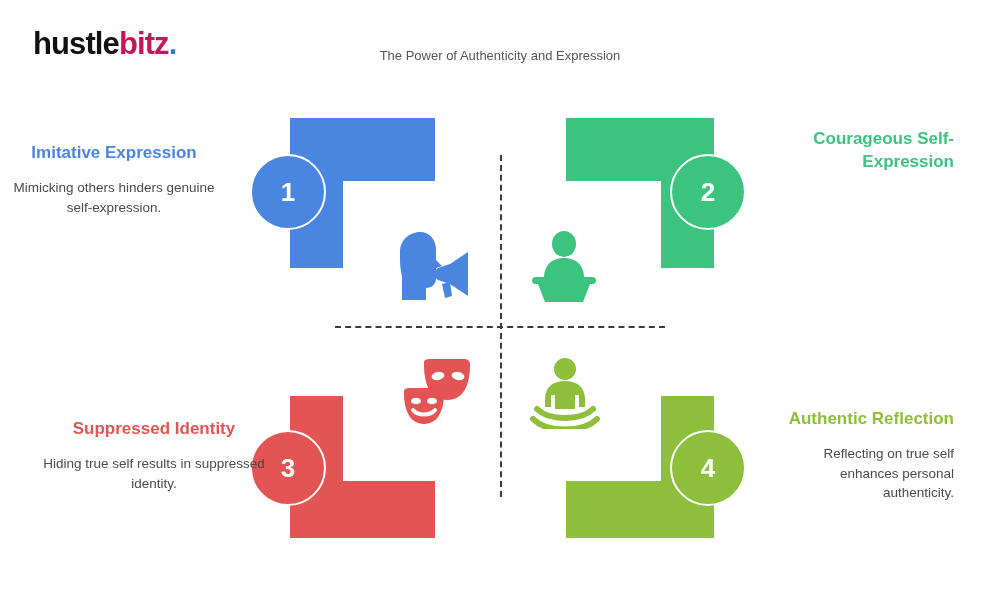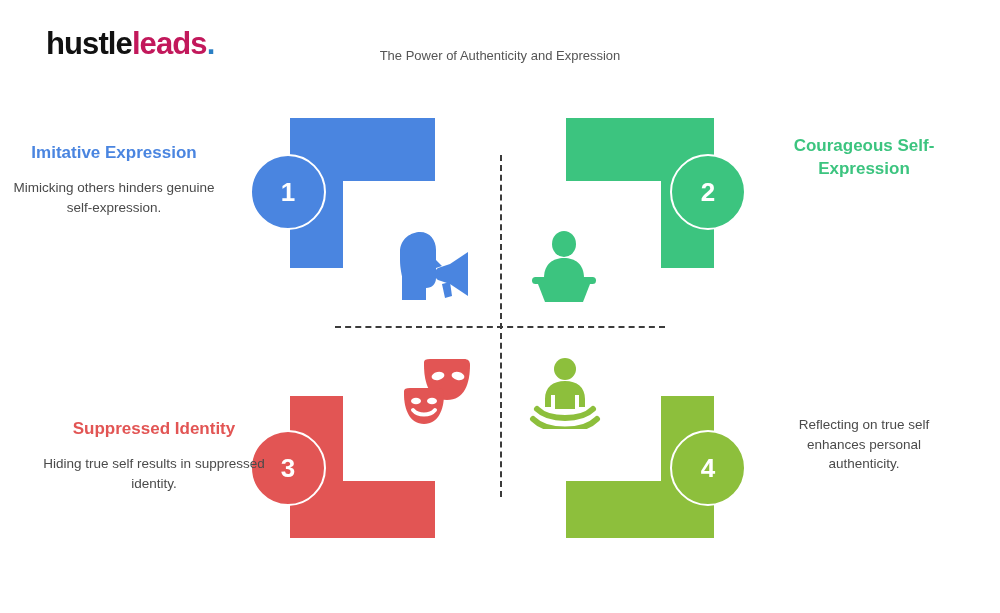--- a/index.html
+++ b/index.html
@@ -22,21 +22,21 @@
   .logo {
     position: absolute;
     left: 33px;
     top: 28px;
     font-size: 31px;
     font-weight: 700;
     letter-spacing: -0.9px;
     line-height: 1;
     white-space: nowrap;
   }
-  .logo .part-a { color: #111111; margin-left: 13px; }
+  .logo .part-a { color: #111111; }
   .logo .part-b { color: #c2185b; }
   .logo .part-c { color: #2a7fc4; }
 
   .page-title {
     position: absolute;
     left: 0;
     top: 48px;
     width: 1000px;
     text-align: center;
     font-size: 13px;
@@ -98,31 +98,31 @@
     line-height: 1.35;
     margin: 0 0 13px 0;
   }
   .txt .body {
     font-size: 13.5px;
     color: #4a4a4a;
     line-height: 1.45;
     margin: 0;
   }
   .txt.right-align { text-align: center; }
-  .txt.left-align  { text-align: center; margin-top: 7px; }
+  .txt.left-align  { text-align: right; }
 
   .icon-wrap { position: absolute; }
 </style>
 </head>
 <body>
 
 <div id="stage">
 
   <div class="logo">
-    <span class="part-a">hustle</span><span class="part-b">leads</span><span class="part-c">.</span>
+    <span class="part-a">hustle</span><span class="part-b">bitz</span><span class="part-c">.</span>
   </div>
 
   <div class="page-title">The Power of Authenticity and Expression</div>
 
   <div class="divider-h"></div>
   <div class="divider-v"></div>
 
   <div class="shape" style="left:290px; top:118px; width:145px; height:150px;">
     <div class="bar" style="left:0; top:0; width:145px; height:63px; background:#4a85e0;"></div>
     <div class="bar" style="left:0; top:60px; width:53px; height:90px; background:#4a85e0;"></div>
@@ -206,16 +206,17 @@
 
       <circle cx="38" cy="12" r="11" fill="#8dbf3c"></circle>
 
       <path d="M38 24 C50 24, 58 30, 58 42 L58 50 L52 50 L52 38 L48 38 L48 52 L28 52 L28 38 L24 38 L24 50 L18 50 L18 42 C18 30, 26 24, 38 24 Z" fill="#8dbf3c"></path>
 
       <path d="M10 52 C22 64, 54 64, 66 52" stroke="#8dbf3c" stroke-width="6" fill="none" stroke-linecap="round"></path>
       <path d="M6 62 C20 76, 56 76, 70 62" stroke="#8dbf3c" stroke-width="6" fill="none" stroke-linecap="round"></path>
     </svg>
   </div>
   <div class="txt left-align" style="left:774px; top:408px; width:180px;">
+    <p class="heading" style="color:#8dbf3c;">Authentic Reflection</p>
     <p class="body">Reflecting on true self enhances personal authenticity.</p>
   </div>
 
 </div>
 
 </body></html>

